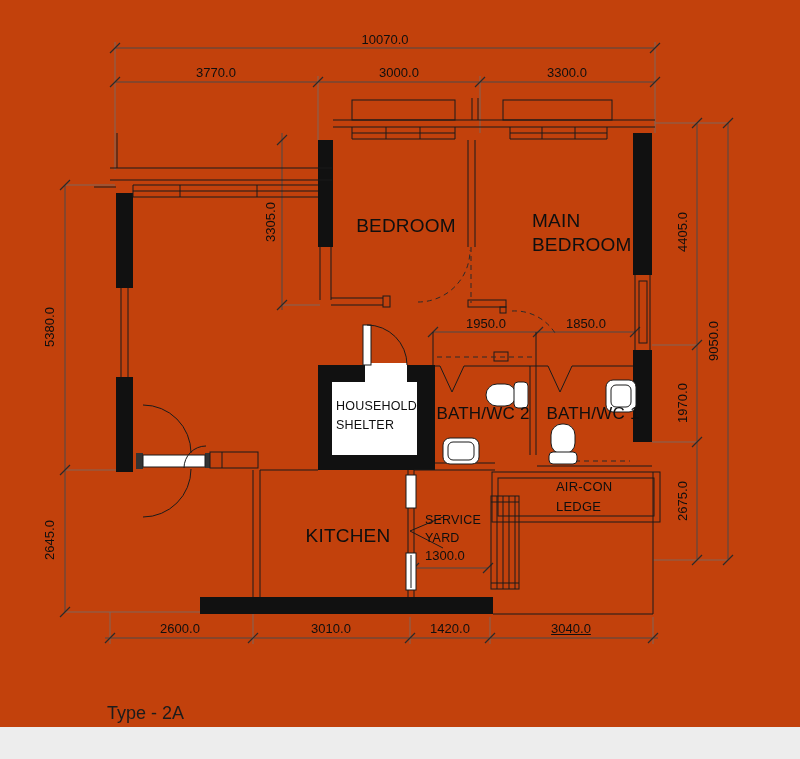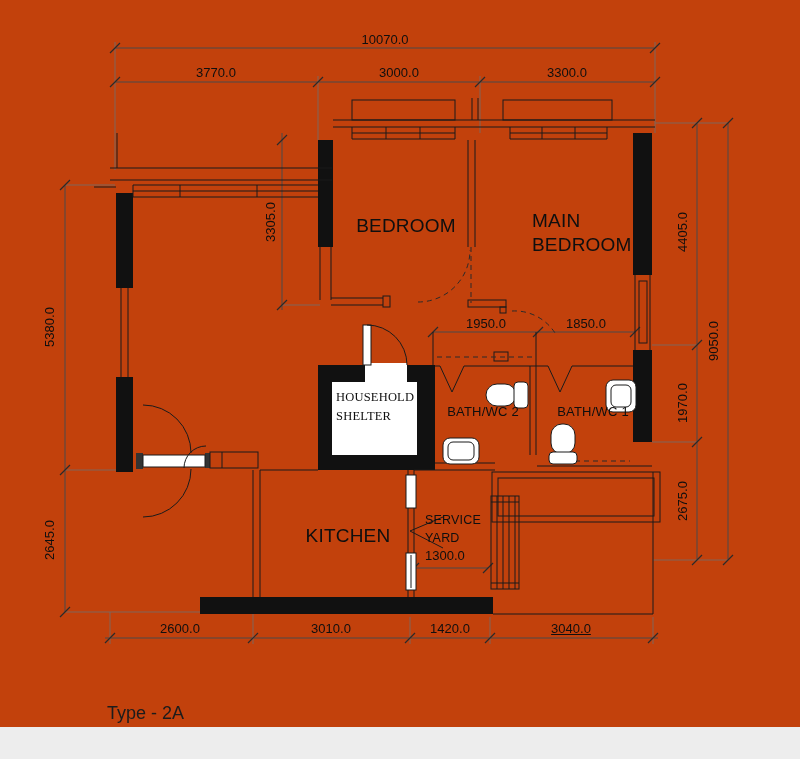--- a/index.html
+++ b/index.html
@@ -4,21 +4,21 @@
 <style>
   html,body{margin:0;padding:0;background:#fff;}
   .stage{position:relative;width:800px;height:759px;background:#c2410c;overflow:hidden;
          font-family:"Liberation Sans",sans-serif;color:#111;}
   .stage svg{position:absolute;left:0;top:0;}
   .lbl{position:absolute;white-space:pre;color:#0f0f0f;}
   .dim{font-size:13px;text-align:center;}
   .vdim{width:100px;height:16px;line-height:16px;font-size:13px;text-align:center;
         transform:rotate(-90deg);}
   .room{font-size:19px;letter-spacing:.2px;}
-  .room.small{font-size:13px;}
+  .room.small{font-size:17px;}
   .ctr{text-align:center;}
   .title-main{position:absolute;left:106px;top:664px;font-size:31px;font-weight:700;color:#161616;}
   .title-sub{position:absolute;left:107px;top:703px;font-size:18px;font-weight:400;color:#1c1c1c;}
   .footer{position:absolute;left:0;top:727px;width:800px;height:32px;background:#ededed;}
 </style>
 </head>
 <body>
 
 <div class="stage">
 
@@ -170,19 +170,20 @@
   <div class="lbl dim" style="left:130px;top:621px;width:100px;">2600.0</div>
   <div class="lbl dim" style="left:281px;top:621px;width:100px;">3010.0</div>
   <div class="lbl dim" style="left:400px;top:621px;width:100px;">1420.0</div>
   <div class="lbl dim" style="left:521px;top:621px;width:100px;text-decoration:underline;">3040.0</div>
 
   <div class="lbl room ctr" style="left:356px;top:215px;width:100px;">BEDROOM</div>
   <div class="lbl room" style="left:532px;top:209px;width:110px;line-height:24px;"><span>MAIN</span><br><span>BEDROOM</span></div>
   <div class="lbl room ctr" style="left:288px;top:525px;width:120px;">KITCHEN</div>
   <div class="lbl room small ctr" style="left:433px;top:404px;width:100px;">BATH/WC 2</div>
   <div class="lbl room small ctr" style="left:541px;top:404px;width:104px;">BATH/WC 1</div>
-  <div class="lbl room" style="left:336px;top:388px;width:88px;font-size:12.5px;line-height:19px;font-family:Liberation Serif, serif;"><span>HOUSEHOLD</span><br><span>SHELTER</span></div>
+  <div class="lbl room" style="left:336px;top:397px;width:88px;font-size:12.5px;line-height:19px;"><span>HOUSEHOLD</span><br><span>SHELTER</span></div>
+  <div class="lbl room" style="left:556px;top:477px;width:90px;font-size:13px;line-height:20px;"><span>AIR-CON</span><br><span>LEDGE</span></div>
   <div class="lbl room" style="left:425px;top:512px;width:70px;font-size:12.5px;line-height:17.5px;"><span>SERVICE</span><br><span>YARD</span></div>
 
   <div class="title-sub">Type - 2A</div>
 
   <div class="footer"></div>
 </div>
 
 </body></html>

